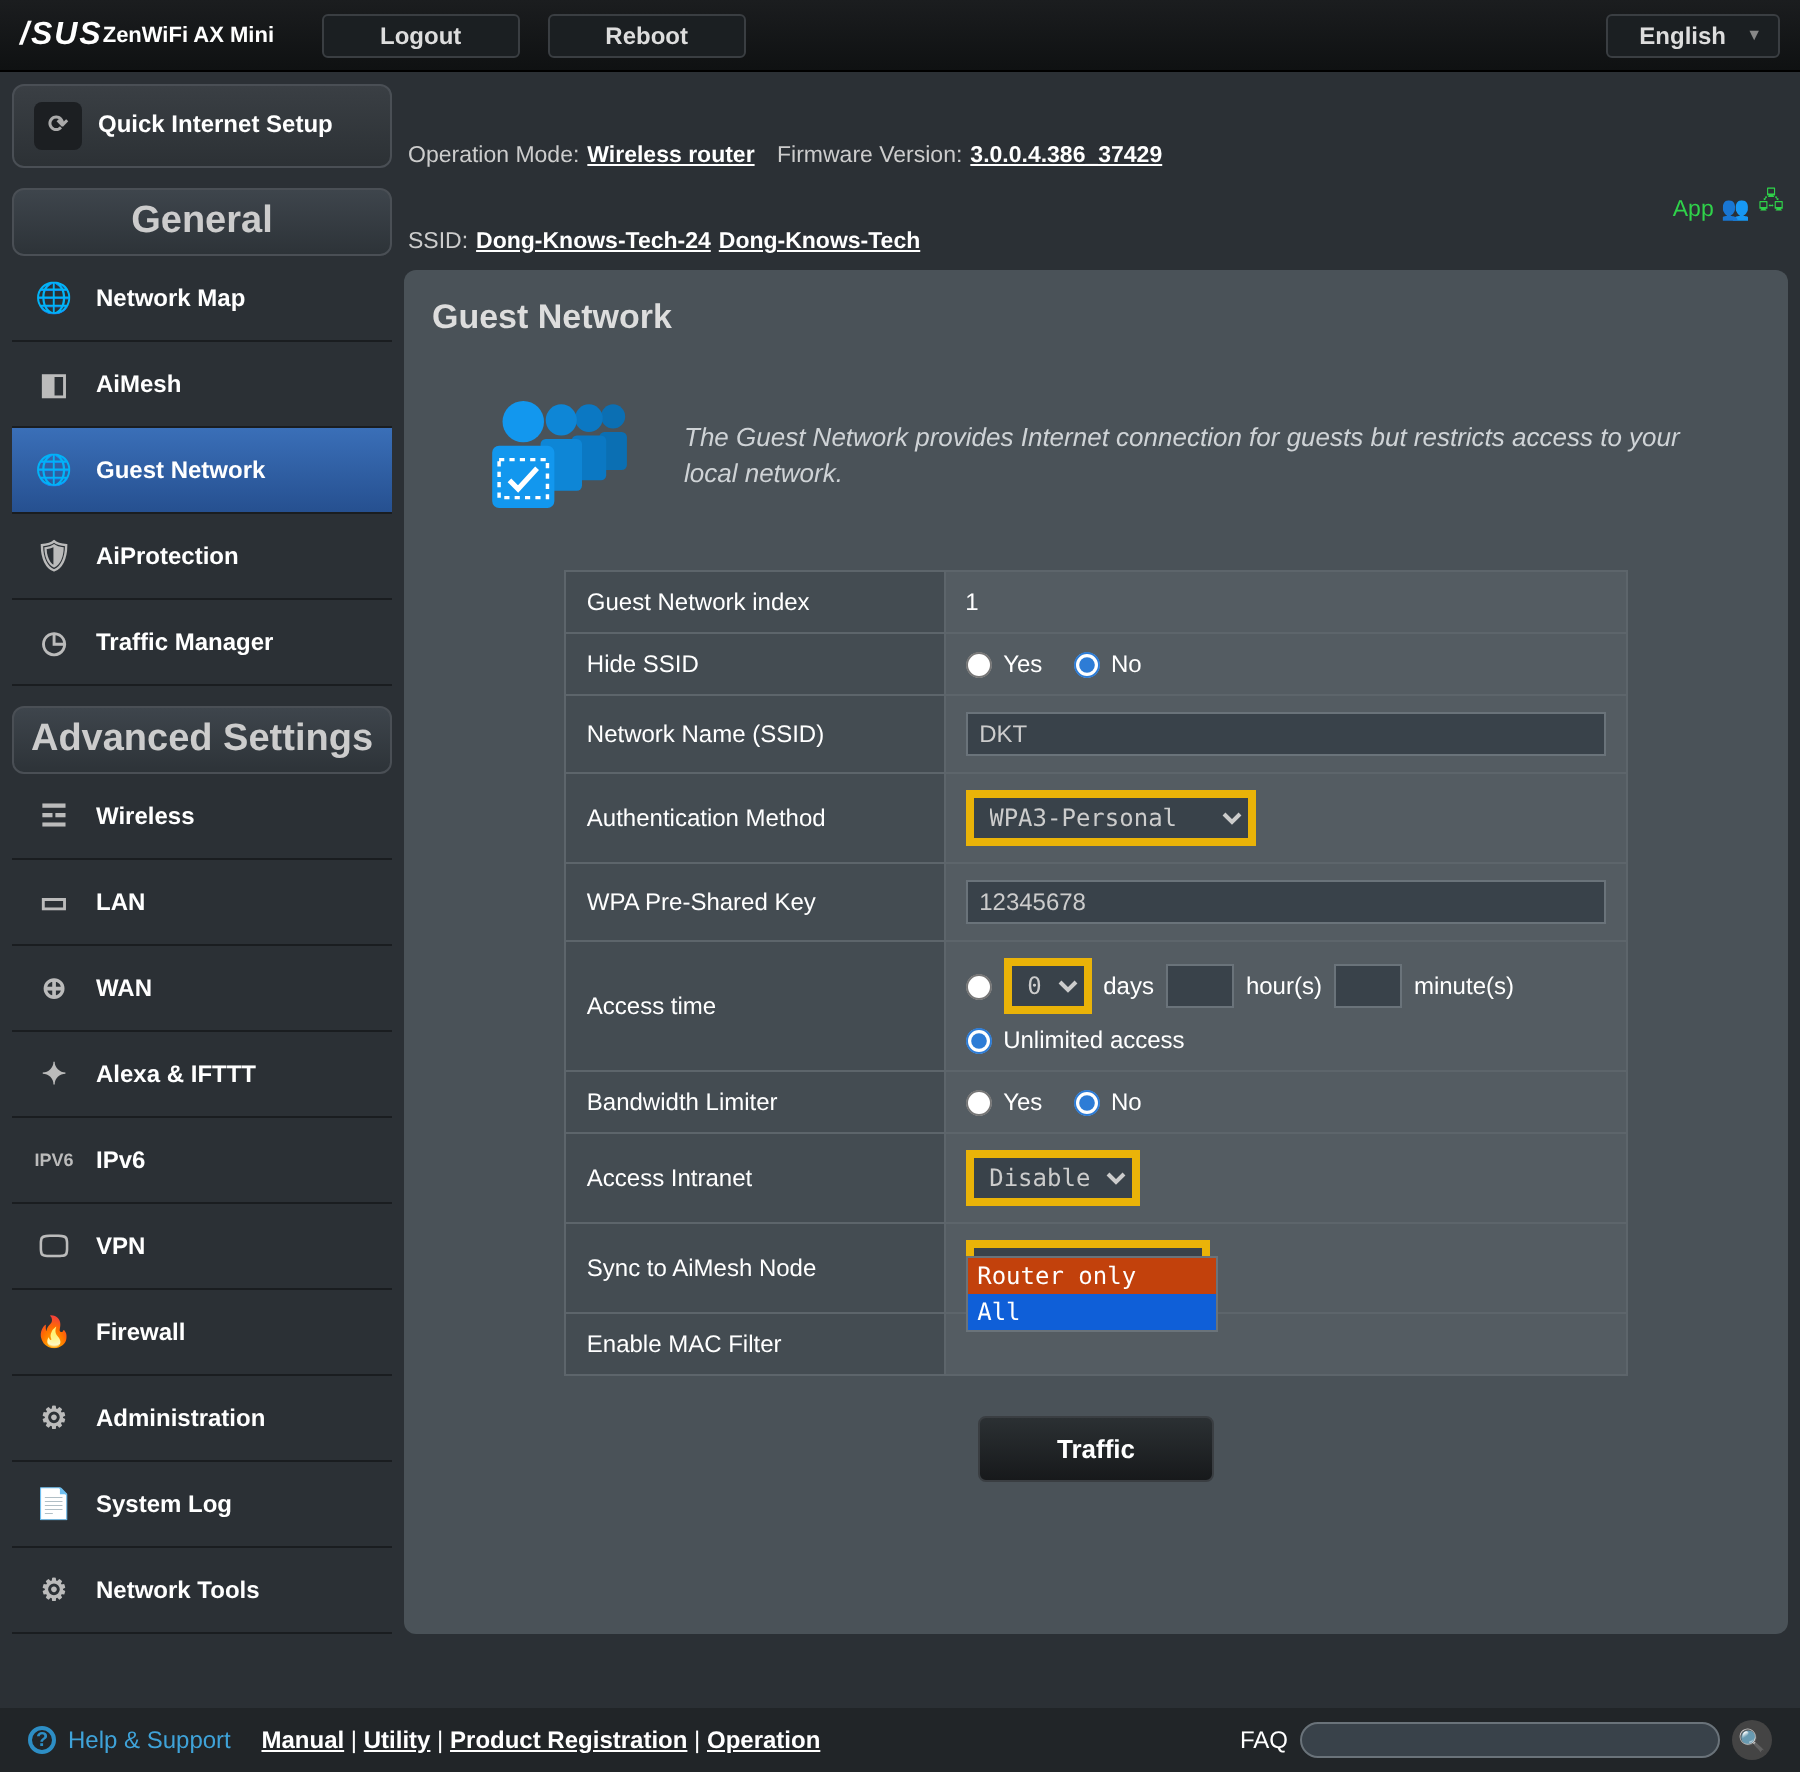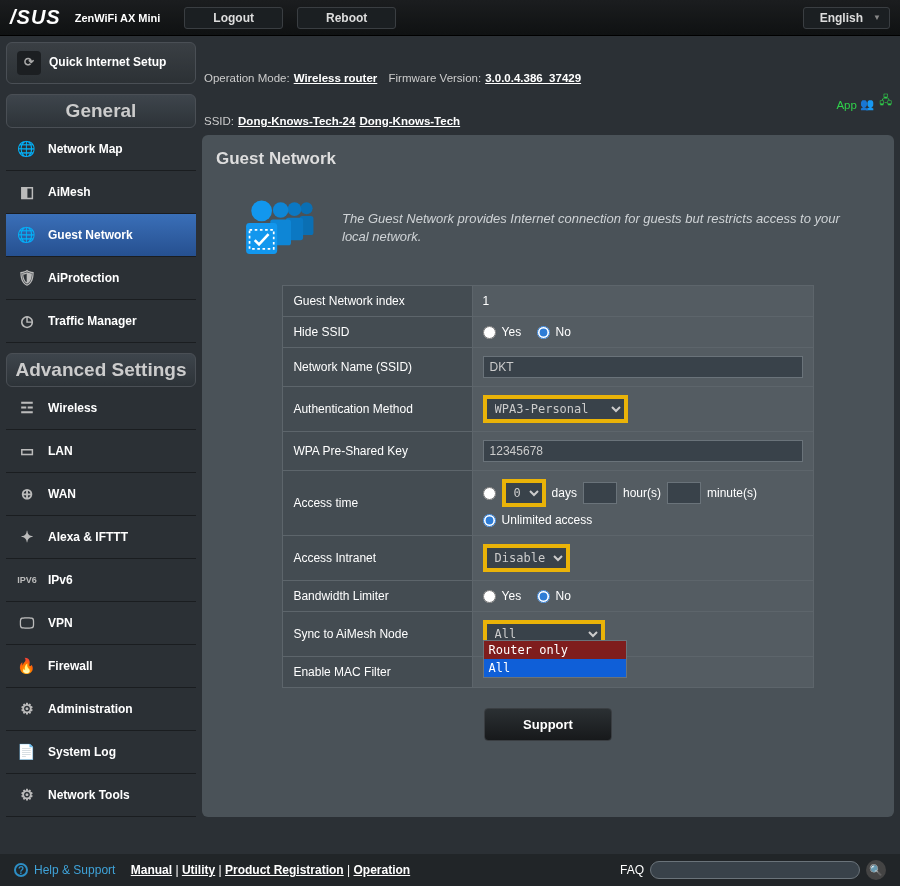--- a/index.html
+++ b/index.html
@@ -17,23 +17,22 @@
     height: 36px;
     background: linear-gradient(#1b1d1f, #0f1112);
     display: flex;
     align-items: center;
     padding: 0 10px;
     border-bottom: 1px solid #000;
   }
   .logo {
     font-style: italic;
     font-weight: bold;
-    font-size: 20px;
+    font-size: 16px;
     letter-spacing: 1px;
-    margin-right: 14px;
   }
   .model {
     font-size: 11px;
     font-weight: bold;
     margin-right: 24px;
   }
   .top-btn {
     background: #1b1f22;
     border: 1px solid #3a3e42;
     color: #ddd;
@@ -231,24 +230,24 @@
     display: flex;
     flex-direction: column;
     gap: 6px;
   }
   .dropdown-open {
     position: relative;
     display: inline-block;
   }
   .dropdown-list {
     position: absolute;
-    top: 20px;
+    top: 8px;
     left: 0;
-    width: 144px;
-    background: #7f1d1d;
+    width: 126px;
+    background: #c2410c;
     border: 1px solid #6a737a;
     z-index: 10;
     font-family: monospace;
   }
   .dd-item {
     padding: 2px 5px;
     cursor: pointer;
   }
   .dd-item.hl {
     background: #0f5fd8;
@@ -497,33 +496,33 @@
                 <span>minute(s)</span>
               </span>
               <span class="radio-row">
                 <input type="radio" name="acc" checked="" style="">
                 <span>Unlimited access</span>
               </span>
             </div>
           </td>
         </tr>
         <tr>
-          <td class="lbl">Access Intranet</td>
-          <td class="val"><select><option>Disable</option></select></td>
-        </tr>
-        <tr>
           <td class="lbl">Bandwidth Limiter</td>
           <td class="val">
             <span class="radio-row">
               <input type="radio" name="bw" style="">
               <span>Yes</span>&nbsp;
               <input type="radio" name="bw" checked="" style="">
               <span>No</span>
             </span>
           </td>
+        </tr>
+        <tr>
+          <td class="lbl">Access Intranet</td>
+          <td class="val"><select><option>Disable</option></select></td>
         </tr>
         <tr>
           <td class="lbl">Sync to AiMesh Node</td>
           <td class="val">
             <span class="dropdown-open">
               <select style="width:122px"><option>All</option></select>
               <div class="dropdown-list">
                 <div class="dd-item">Router only</div>
                 <div class="dd-item hl">All</div>
               </div>
@@ -531,21 +530,21 @@
           </td>
         </tr>
         <tr>
           <td class="lbl">Enable MAC Filter</td>
           <td class="val"></td>
         </tr>
       </tbody>
         </table>
 
       <div class="btn-row">
-        <button class="act-btn">Support</button>
+        <button class="act-btn">Traffic</button>
       </div>
     </div>
   </div>
 </div>
 
 <div class="footer">
   <span class="help-ico">?</span>
   <span class="help-text">Help &amp; Support</span>
   &nbsp;
   <span class="foot-links">

